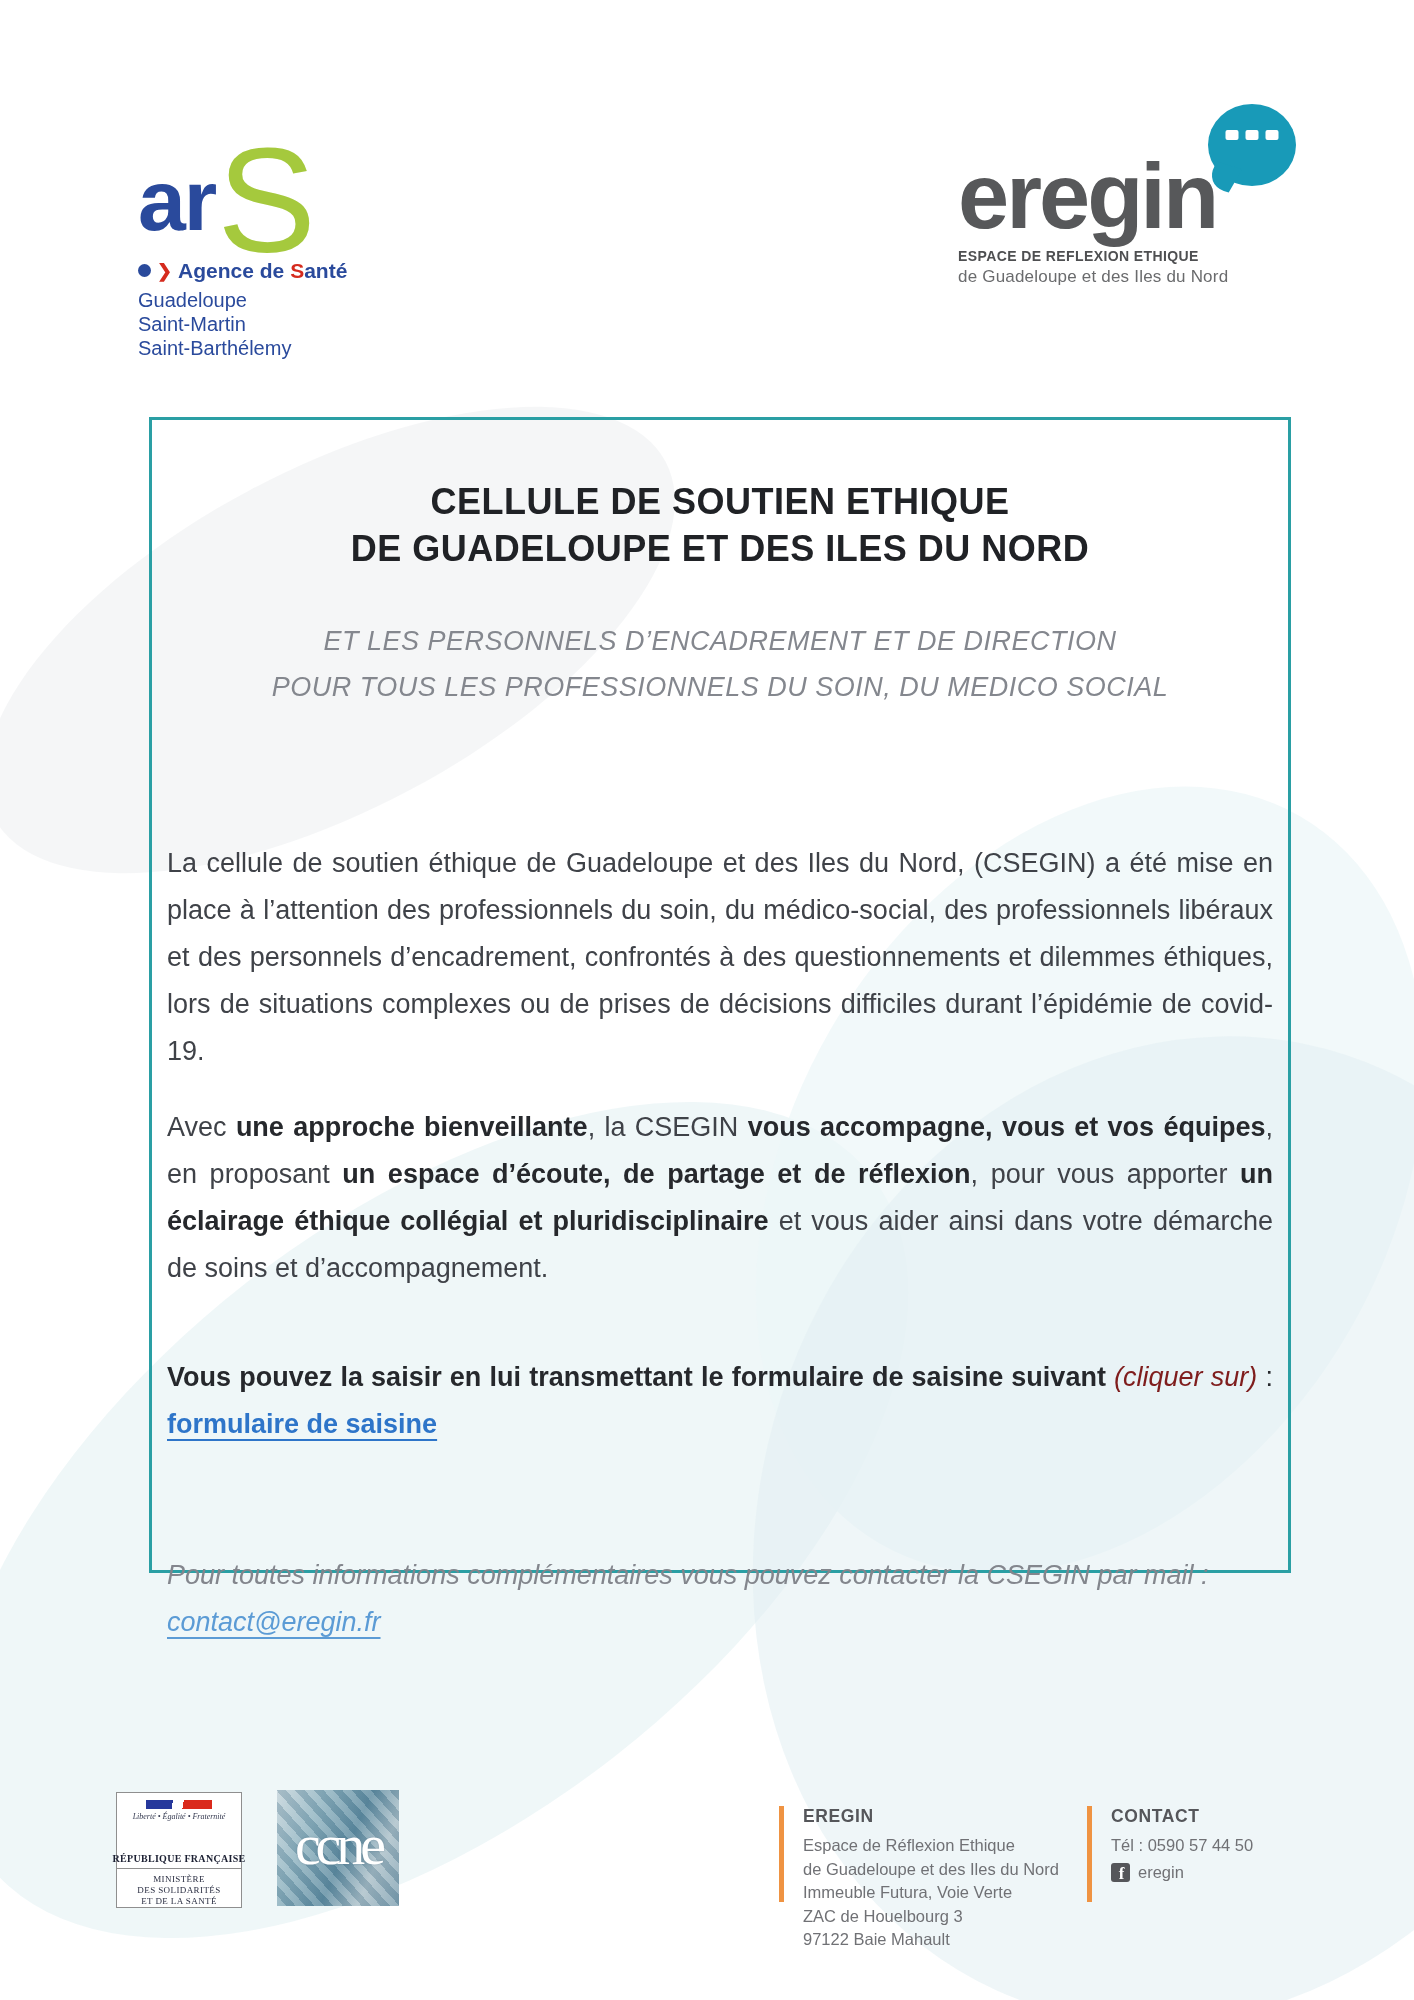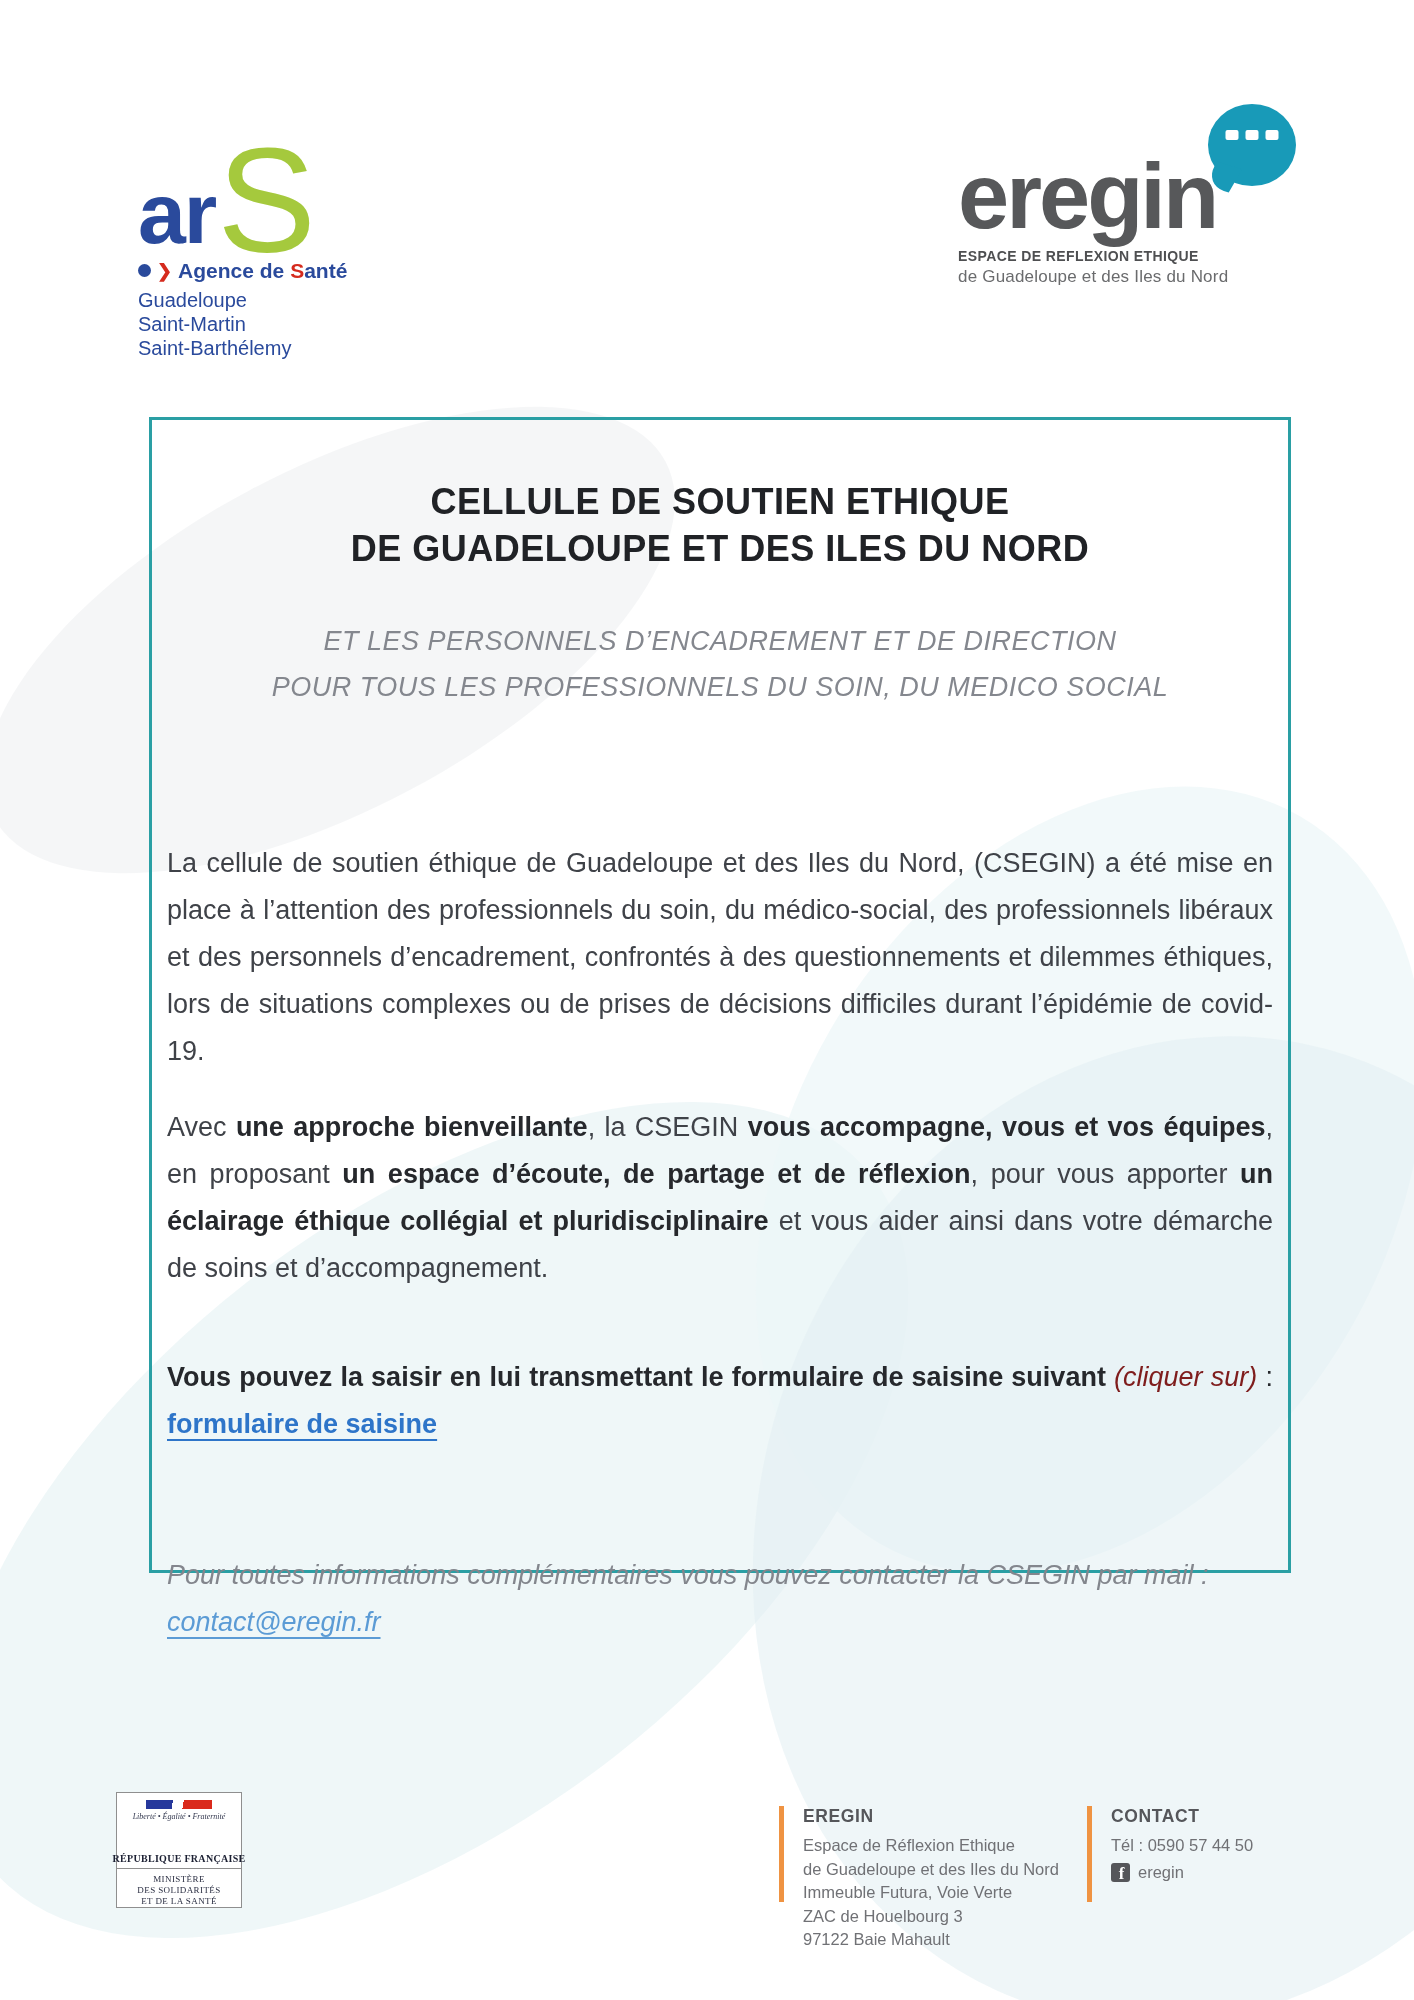--- a/index.html
+++ b/index.html
@@ -8,21 +8,21 @@
     position:relative; width:1414px; height:2000px; margin:0 auto;
     background:#ffffff; overflow:hidden;
     font-family:"Liberation Sans", sans-serif;
     color:#3f4248;
   }
   .bg-svg { position:absolute; left:0; top:0; z-index:0; }
   .layer { position:absolute; z-index:1; }
 
   
   .ars-logo { left:138px; top:148px; width:250px; }
-  .ars-word { display:flex; align-items:flex-end; line-height:1; }
+  .ars-word { display:flex; align-items:center; line-height:1; }
   .ars-ar { font-size:86px; font-weight:700; color:#2a4a9c; letter-spacing:-2px; line-height:0.95; }
   .ars-s  { font-size:148px; font-weight:500; color:#a5c93d; line-height:0.72; margin-left:2px; }
   .ars-agency { display:flex; align-items:center; gap:6px; margin-top:4px; }
   .ars-dot { width:13px; height:13px; border-radius:50%; background:#2a4a9c; display:inline-block; }
   .ars-chevron { color:#d52b1e; font-size:18px; font-weight:700; line-height:1; }
   .ars-agency-text { font-size:21px; font-weight:700; color:#2a4a9c; }
   .ars-agency-text .red-s { color:#d52b1e; }
   .ars-regions { margin-top:5px; font-size:20px; font-weight:500; color:#2a4a9c; line-height:24px; }
 
   
@@ -164,20 +164,23 @@
     <div class="rf-motto">Liberté • Égalité • Fraternité</div>
     <div class="rf-name">RÉPUBLIQUE FRANÇAISE</div>
     <div class="rf-divider"></div>
     <div class="rf-ministry">
       <div>MINISTÈRE</div>
       <div>DES SOLIDARITÉS</div>
       <div>ET DE LA SANTÉ</div>
     </div>
   </div>
 
+  <div class="layer ccne-logo">
+    <span class="ccne-text">ccne</span>
+  </div>
 
   <div class="layer footer-col footer-eregin">
     <div class="accent-bar"></div>
     <div>
       <div class="footer-title">EREGIN</div>
       <div class="footer-line">Espace de Réflexion Ethique</div>
       <div class="footer-line">de Guadeloupe et des Iles du Nord</div>
       <div class="footer-line">Immeuble Futura, Voie Verte</div>
       <div class="footer-line">ZAC de Houelbourg 3</div>
       <div class="footer-line">97122 Baie Mahault</div>

